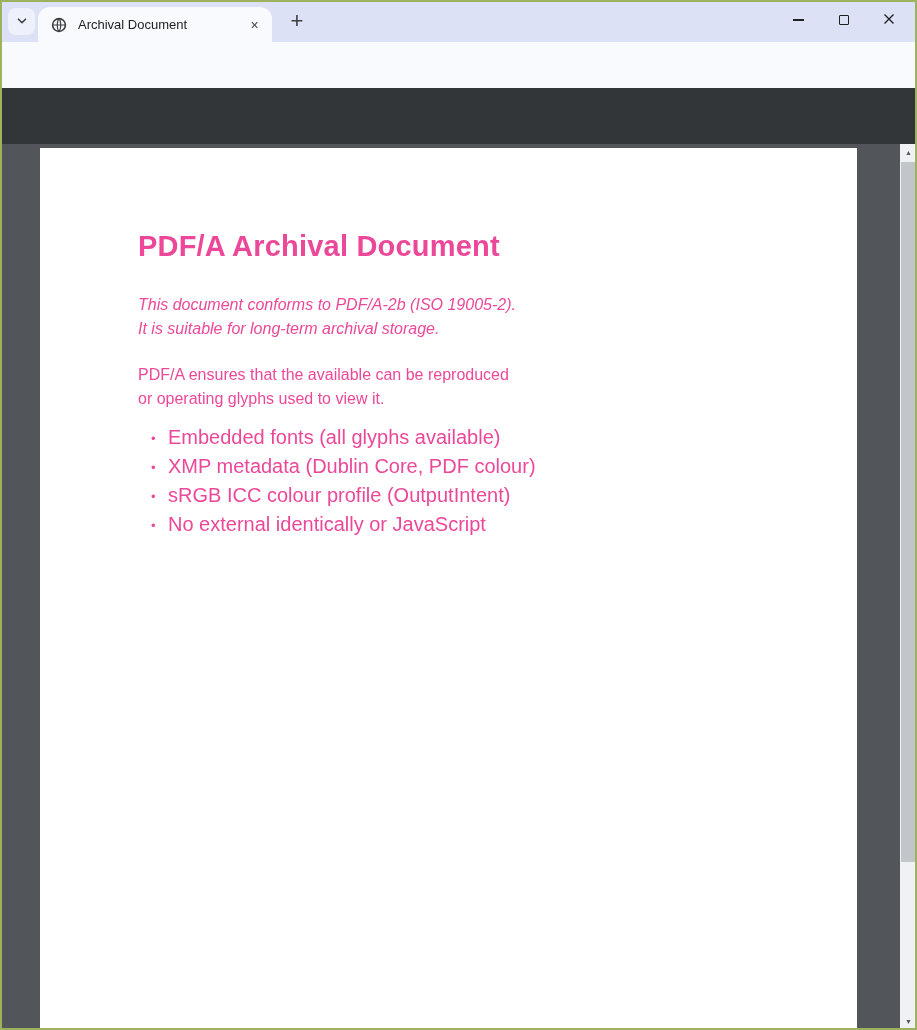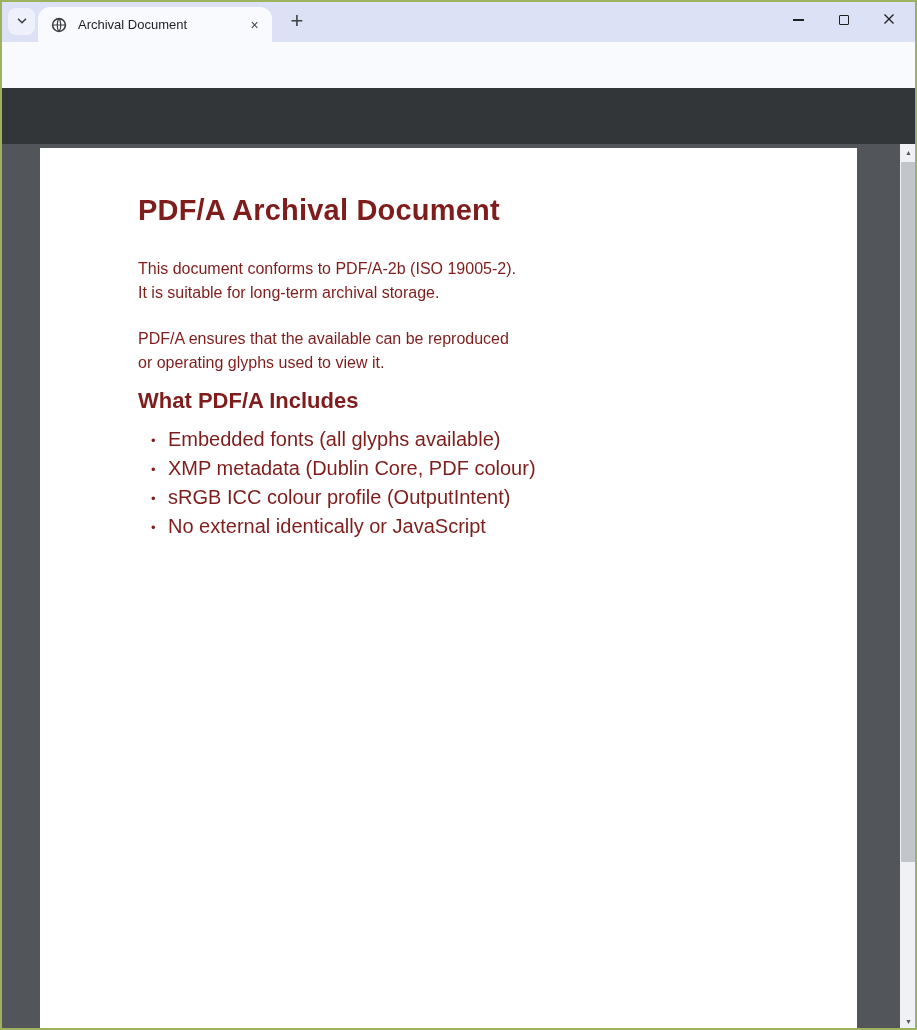--- a/index.html
+++ b/index.html
@@ -48,24 +48,24 @@
               border-radius:2px; display:flex; align-items:center; justify-content:center; font-size:13px; }
   .page-count { position:absolute; left:354px; top:110px; font-size:13px; display:flex; gap:9px; }
   .vsep { position:absolute; width:1px; height:20px; top:106px; background:#5e6164; }
   .zoom-box { position:absolute; left:433px; top:104px; width:45px; height:24px; background:#191b1c;
               border-radius:2px; display:flex; align-items:center; justify-content:center; font-size:12.5px; }
   .glyph-btn { font-size:19px; color:#f1f1f1; }
 
   
   .viewer { position:absolute; top:144px; left:0; right:0; bottom:0; background:#52565a; }
   .page { position:absolute; left:40px; top:4px; width:817px; bottom:0; background:#ffffff; }
-  .doc { padding:46px 60px 0 98px; color:#7f1d1d; }
+  .doc { padding:46px 60px 0 98px; color:#ec4899;margin-top:36px; }
   .doc h1 { font-size:29px; line-height:33px; font-weight:bold; letter-spacing:.2px; }
   .doc .para { font-size:16px; line-height:24px; }
-  .doc .p1 { margin-top:30px; }
+  .doc .p1 { margin-top:30px;font-style:italic; }
   .doc .p2 { margin-top:22px; }
   .doc h2 { margin-top:13px; font-size:22px; line-height:25px; font-weight:bold; }
   .doc ul { margin-top:18px; list-style:none; }
   .doc li { position:relative; padding-left:30px; font-size:20px; line-height:17px; margin-bottom:12px; }
   .doc li::before { content:"•"; position:absolute; left:13px; top:1px; font-size:13px; }
 
   
   .scrollbar { position:absolute; right:0; top:0; width:17px; bottom:0; background:#f0f1f4; }
   .scroll-arrow { position:absolute; left:0; width:17px; height:17px; display:flex; align-items:center;
                   justify-content:center; font-size:7px; color:#55585b; }
@@ -209,21 +209,20 @@
     <div class="doc">
       <h1>PDF/A Archival Document</h1>
       <div class="para p1">
         <div>This document conforms to PDF/A-2b (ISO 19005-2).</div>
         <div>It is suitable for long-term archival storage.</div>
       </div>
       <div class="para p2">
         <div>PDF/A ensures that the available can be reproduced</div>
         <div>or operating glyphs used to view it.</div>
       </div>
-      <h2>What PDF/A Includes</h2>
       <ul>
         <li>Embedded fonts (all glyphs available)</li>
         <li>XMP metadata (Dublin Core, PDF colour)</li>
         <li>sRGB ICC colour profile (OutputIntent)</li>
         <li>No external identically or JavaScript</li>
       </ul>
     </div>
   </div>
   <div class="scrollbar">
     <div class="scroll-arrow" style="top:0">▲</div>

